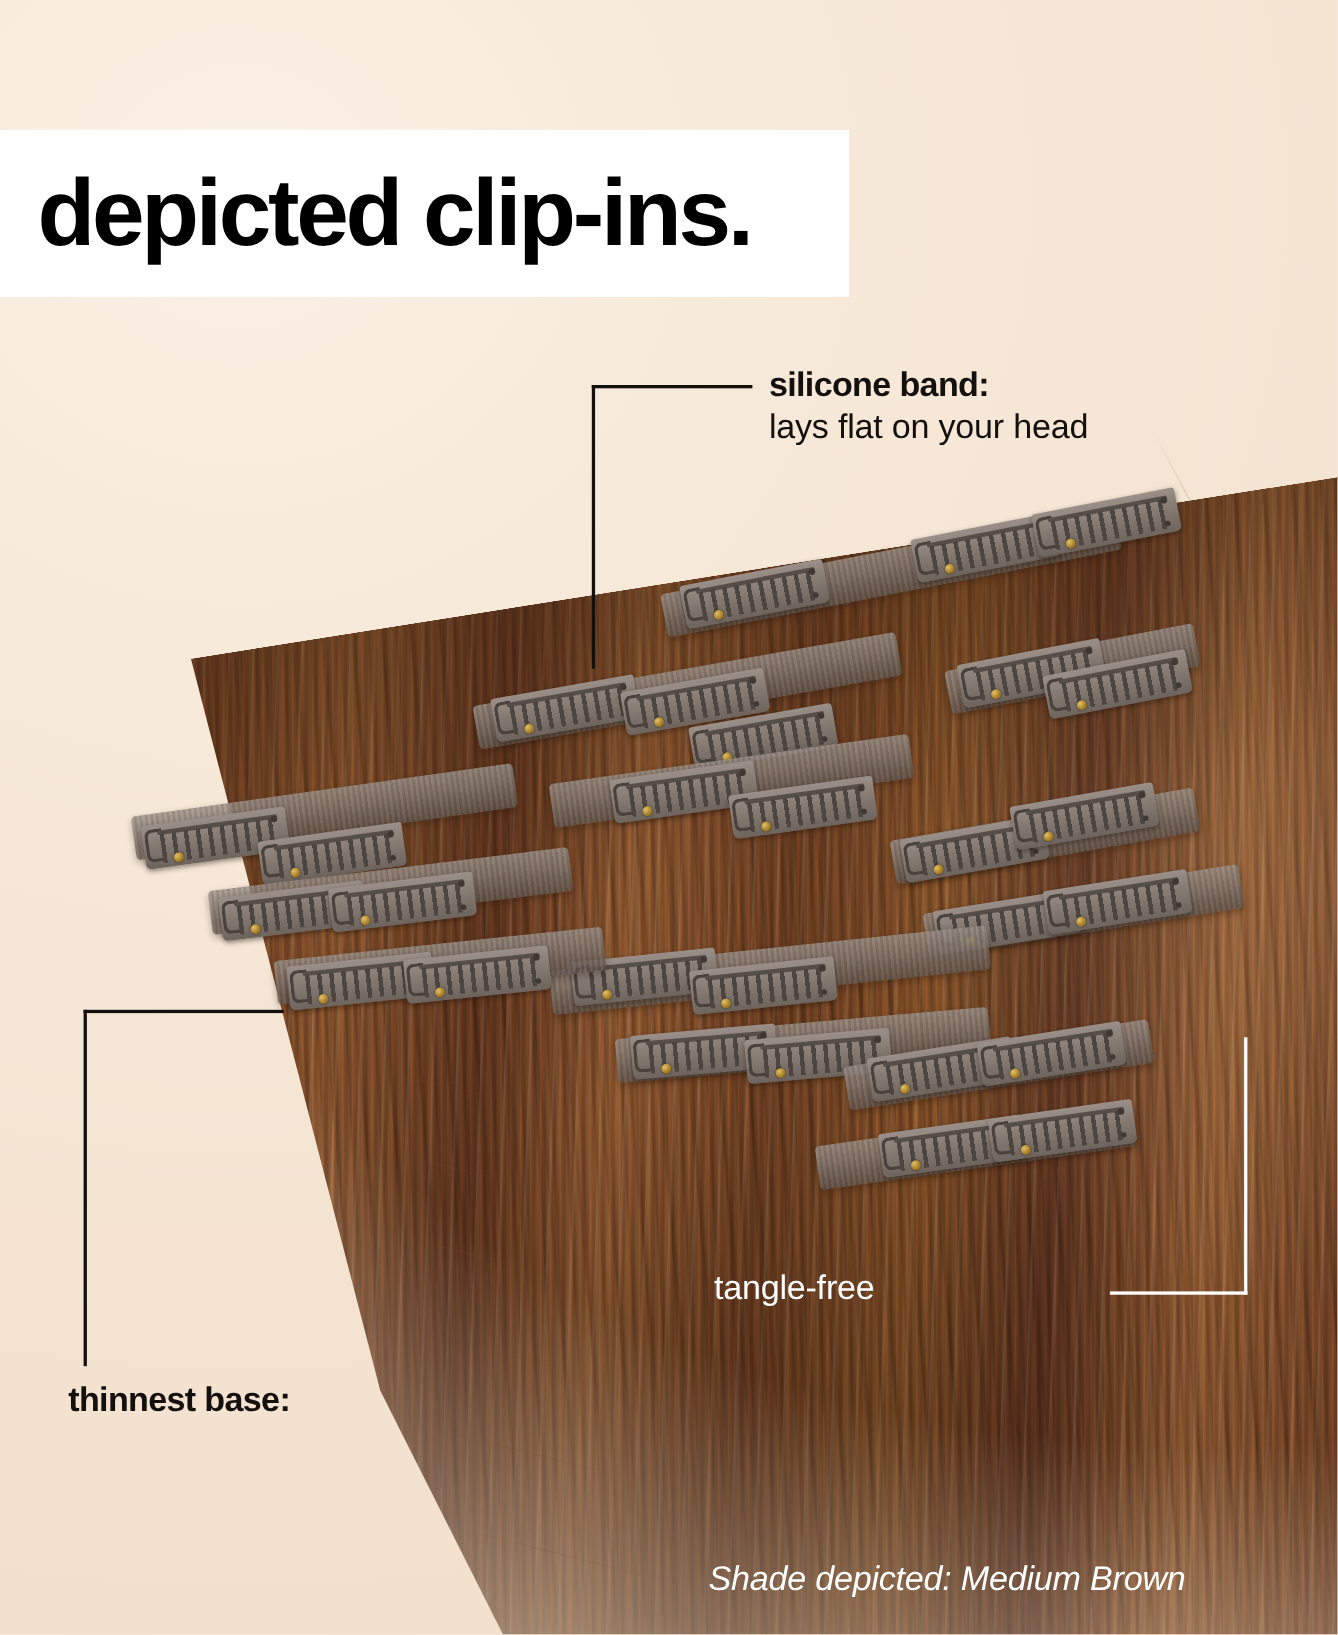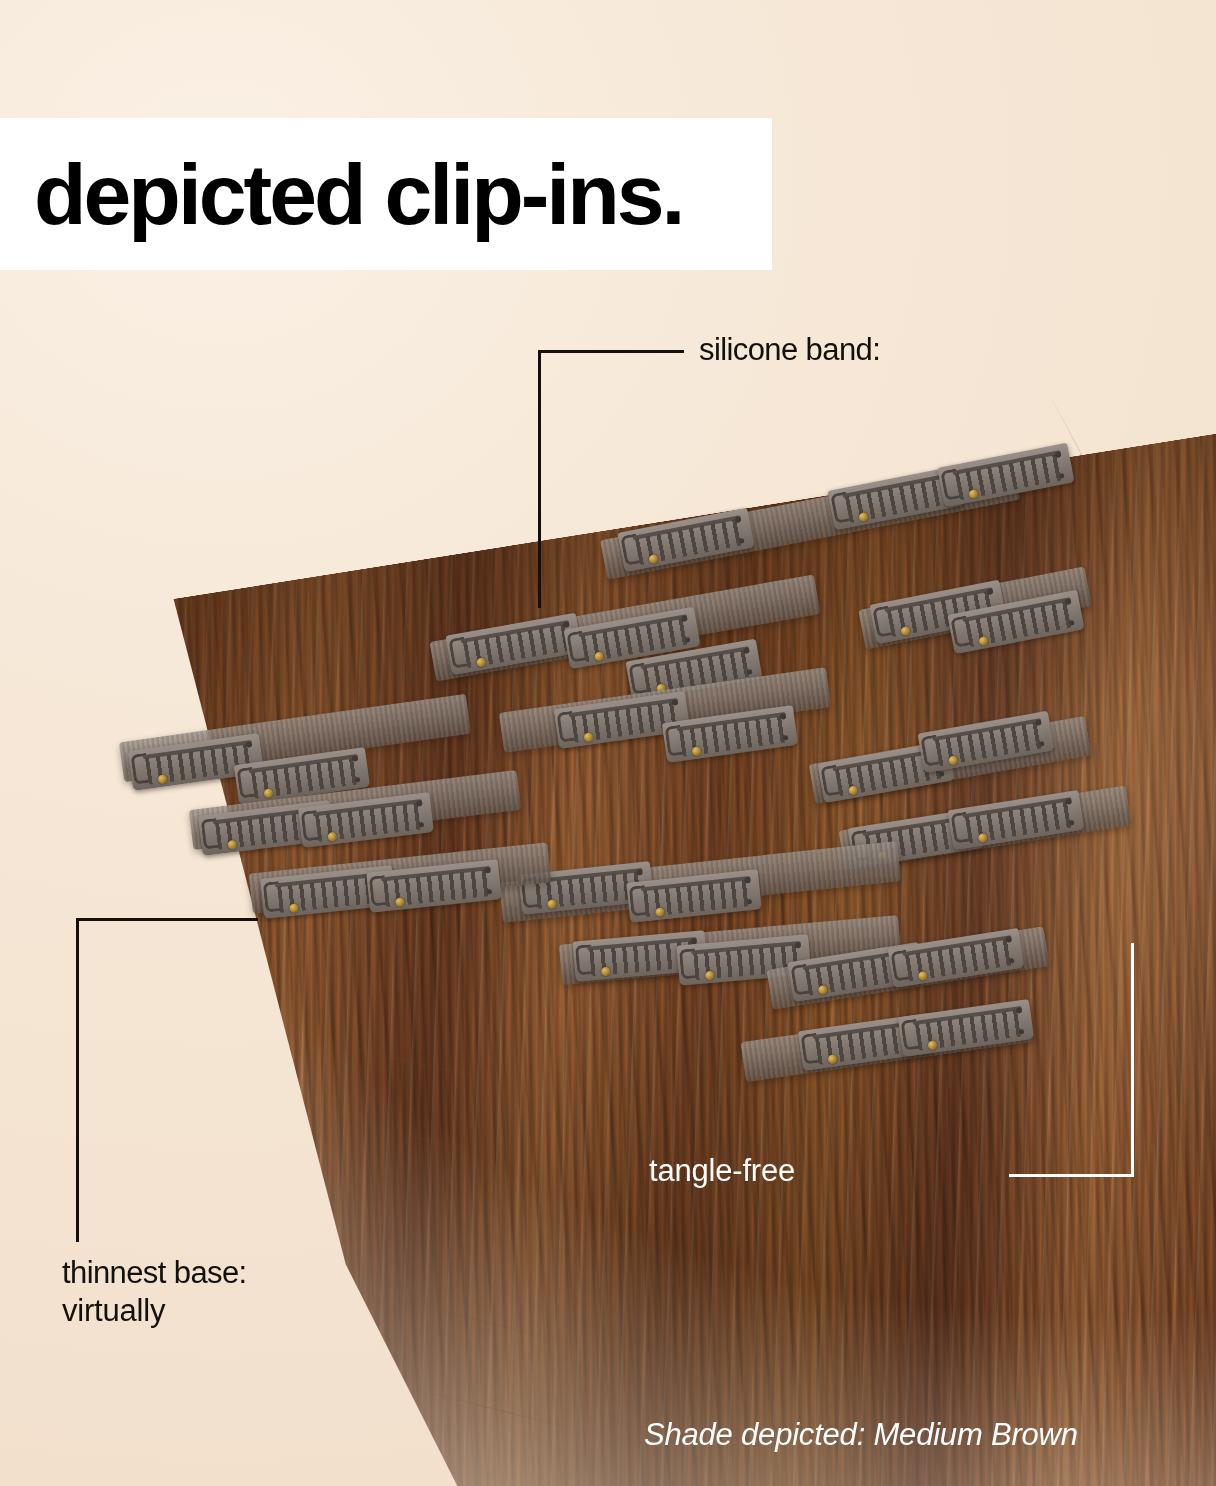--- a/index.html
+++ b/index.html
@@ -166,21 +166,21 @@
     font-weight:800;
     letter-spacing:-3px;
     color:#000;
     line-height:1;
     font-family:"Liberation Sans", sans-serif;
   }
 
   
   .callout{position:absolute;}
   .callout .head{
-    font-weight:400;
+    font-weight:700;
     font-size:31px;
     letter-spacing:-0.6px;
     line-height:1.18;
   }
   .callout .body{
     font-weight:400;
     font-size:31px;
     letter-spacing:-0.2px;
     line-height:1.2;
   }
@@ -508,25 +508,25 @@
     <span class="lh"></span>
       <span class="lv"></span>
   </div>
   <div class="leader lt" id="leader-remy">
     <span class="lv"></span>
       <span class="lh"></span>
   </div>
 
   <div class="callout dark" id="callout-silicone">
     <div class="head">silicone band:</div>
+    <div class="body">lays flat on your head</div>
   </div>
 
   <div class="callout dark" id="callout-thinnest">
     <div class="head">thinnest base:</div>
-    <div class="body">virtually</div>
   </div>
 
   <div class="callout light" id="callout-remy">
     <div class="body">tangle-free</div>
   </div>
 
   <div id="shade-note">Shade depicted: Medium Brown</div>
 
 </div>
 

